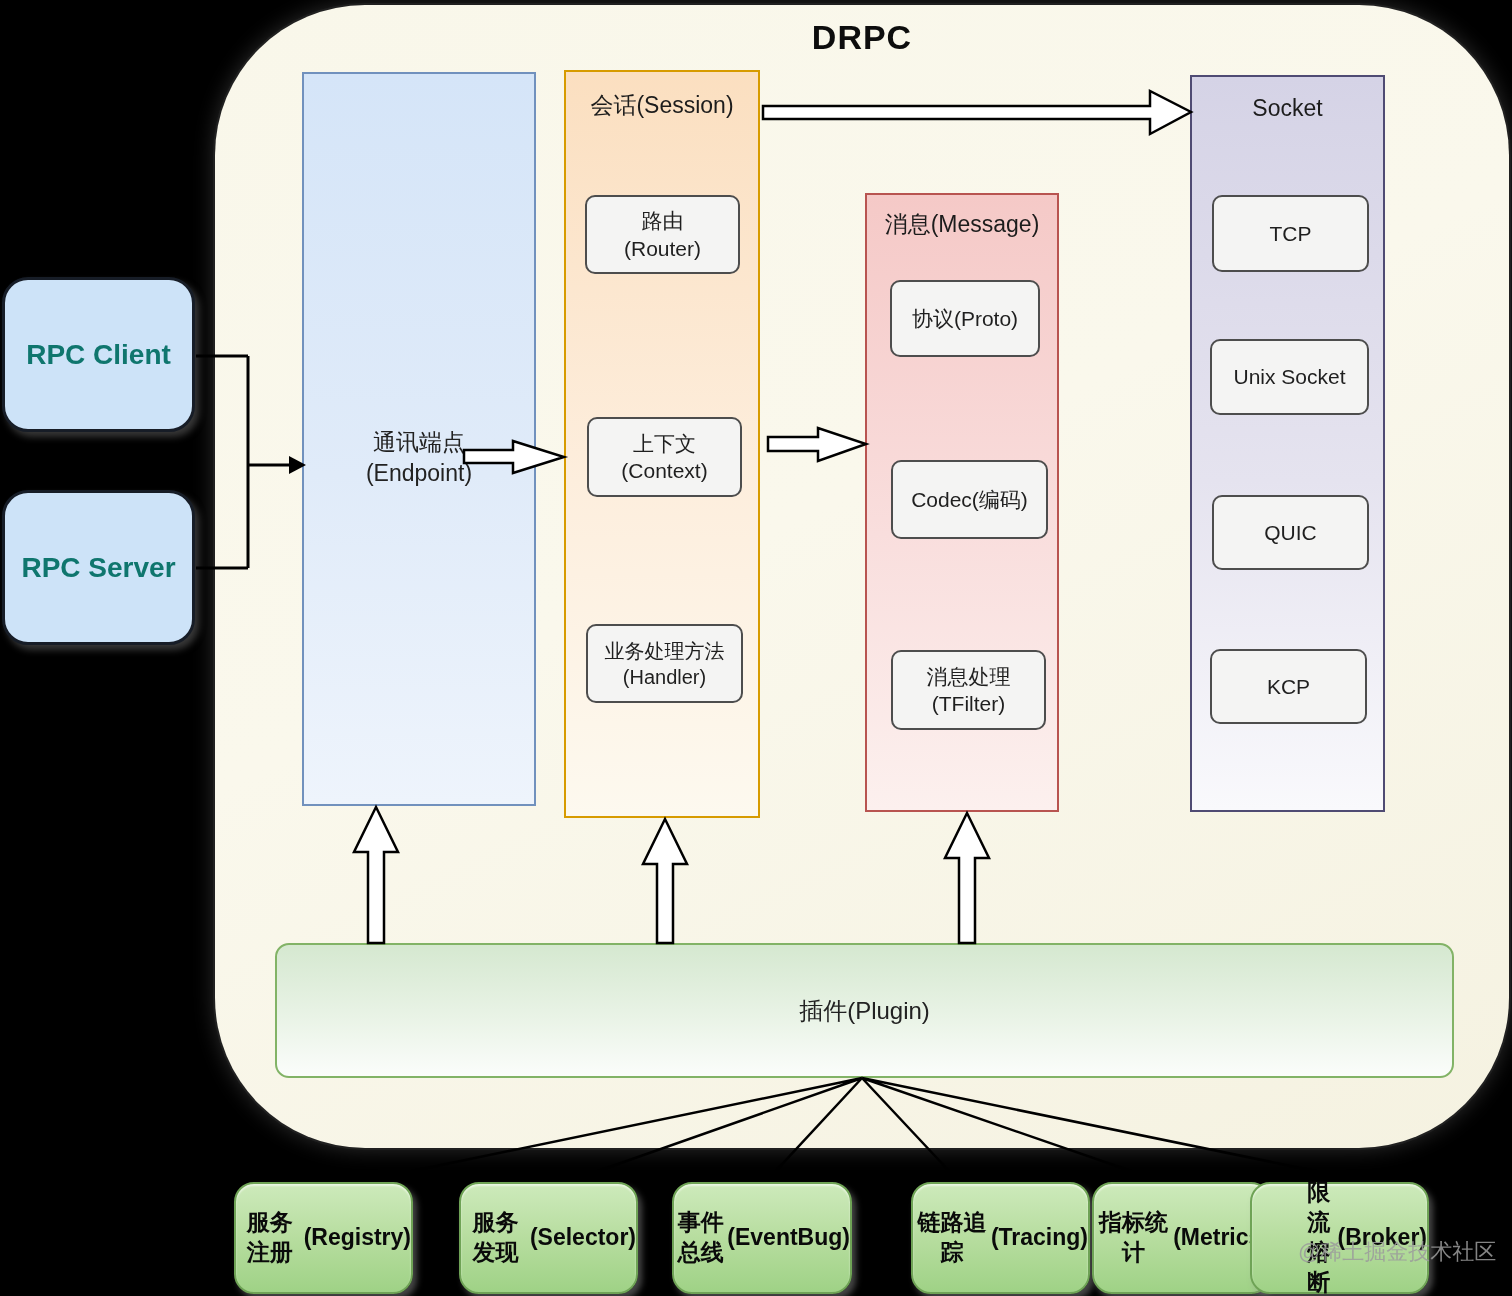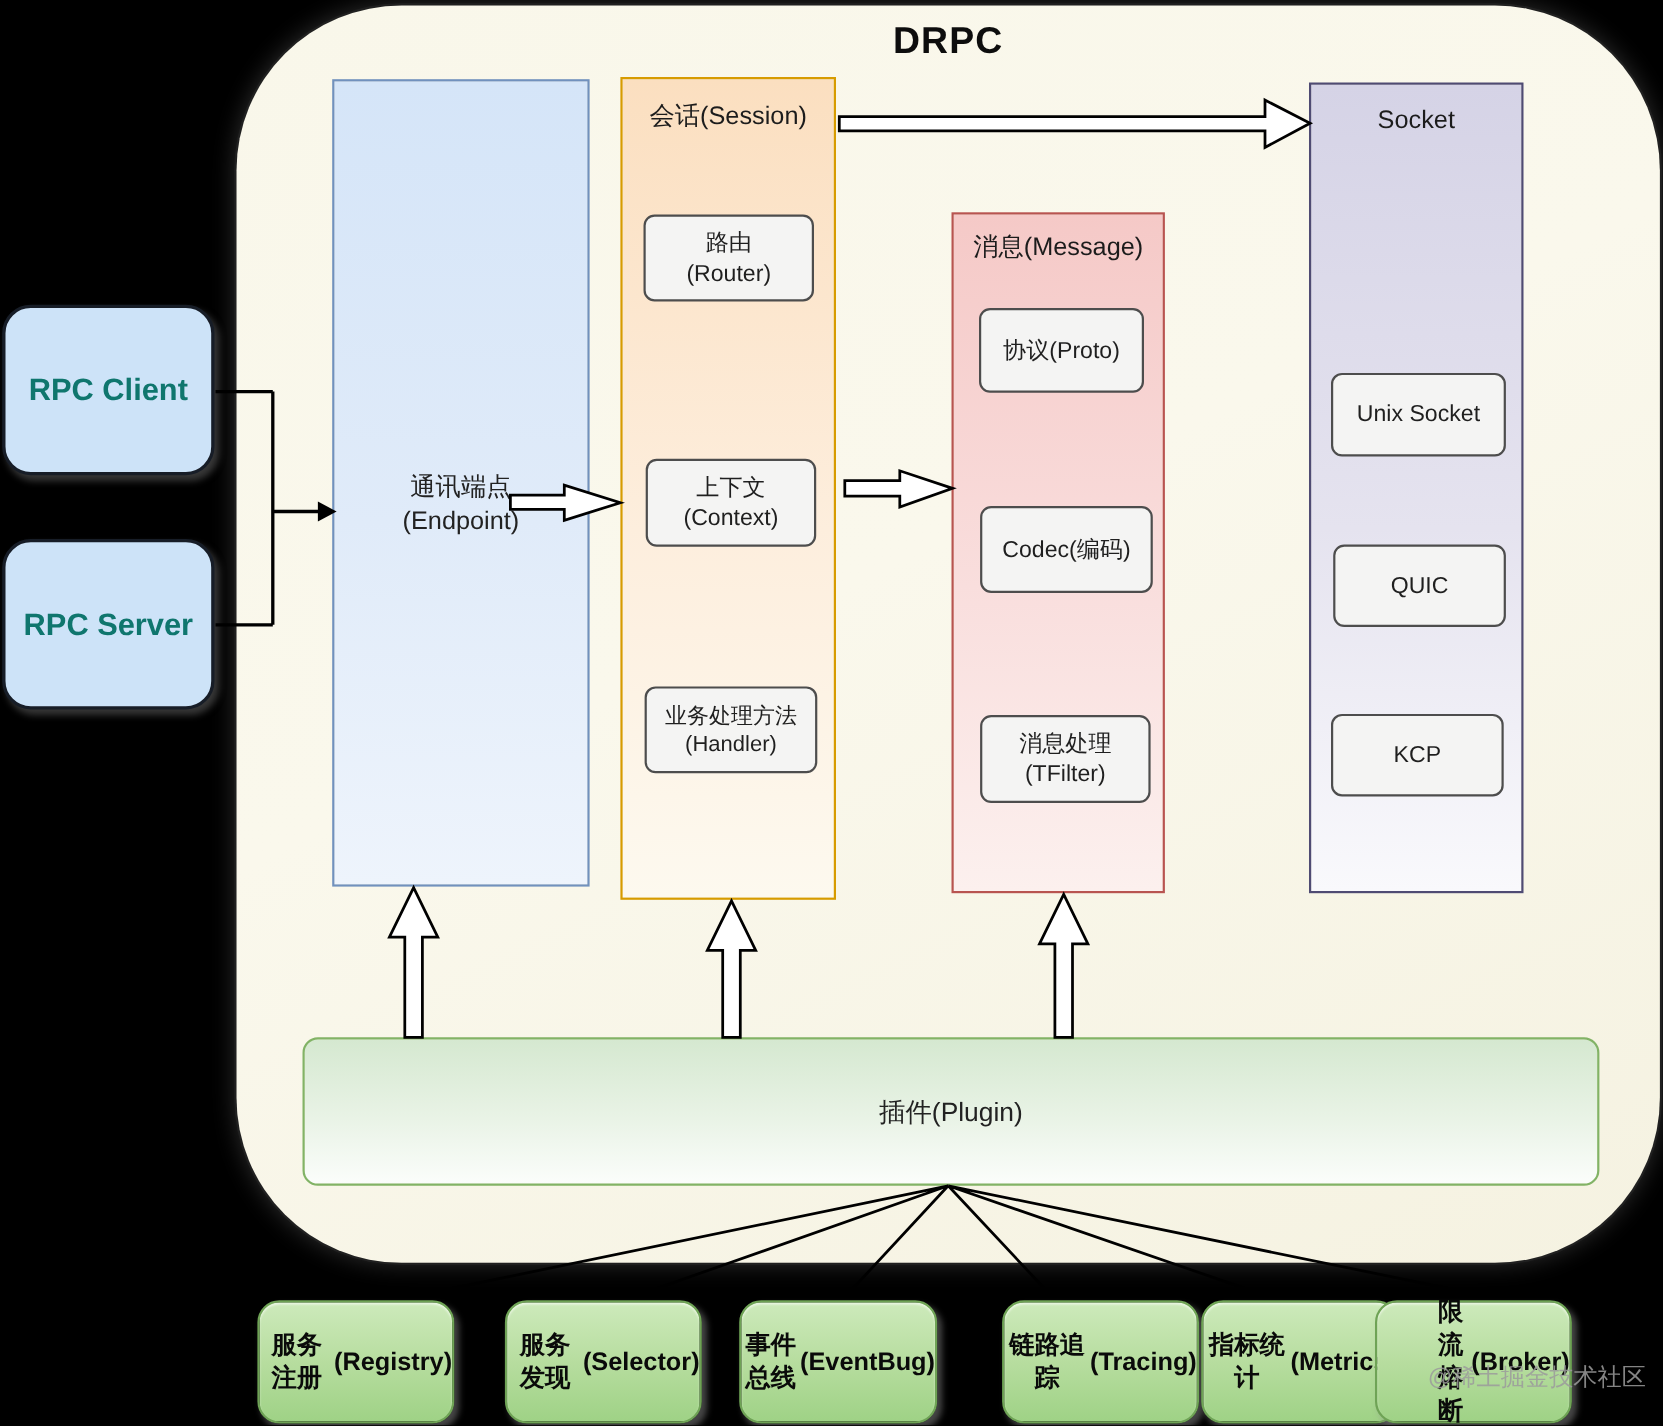--- a/index.html
+++ b/index.html
@@ -106,20 +106,23 @@
         <div>(Context)</div>
       </div>
       <div class="ibox" style="left:20px;top:552px;width:157px;height:79px;font-size:20px;">
         <div>业务处理方法</div>
         <div>(Handler)</div>
       </div>
     </div>
 
     <div class="col col-socket">
       <div class="col-header" style="top:18px;">Socket</div>
+      <div class="ibox" style="left:20px;top:118px;width:157px;height:77px;">
+        <div>TCP</div>
+      </div>
       <div class="ibox" style="left:18px;top:262px;width:159px;height:76px;">
         <div>Unix Socket</div>
       </div>
       <div class="ibox" style="left:20px;top:418px;width:157px;height:75px;">
         <div>QUIC</div>
       </div>
       <div class="ibox" style="left:18px;top:572px;width:157px;height:75px;">
         <div>KCP</div>
       </div>
     </div>

